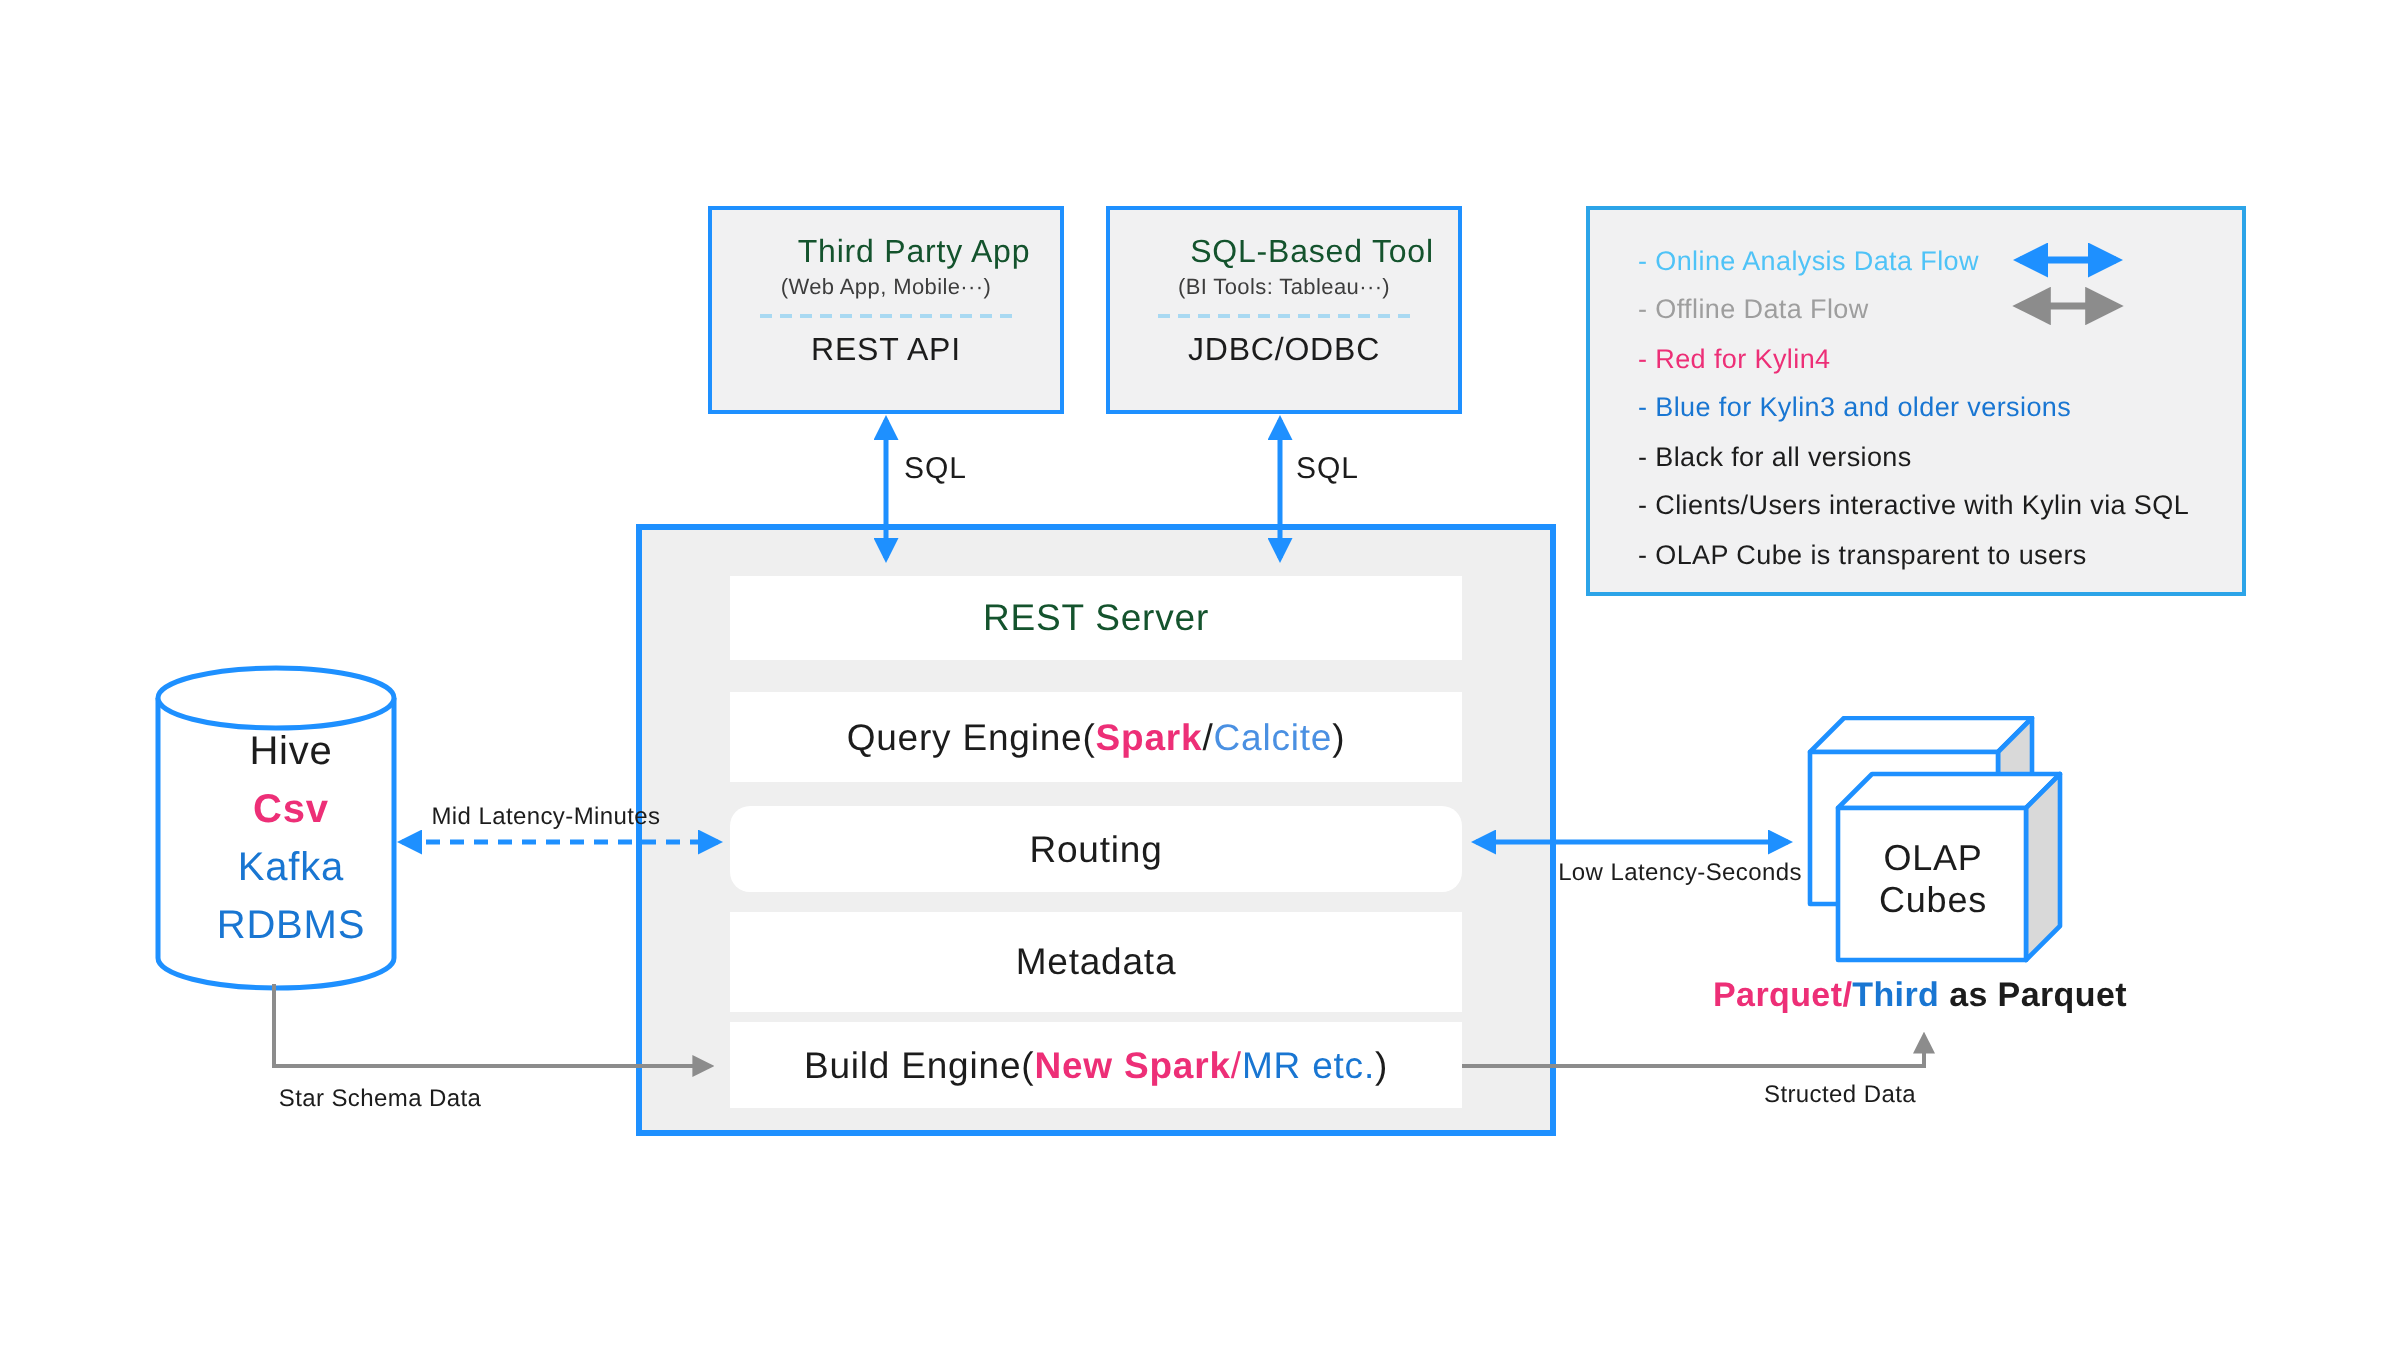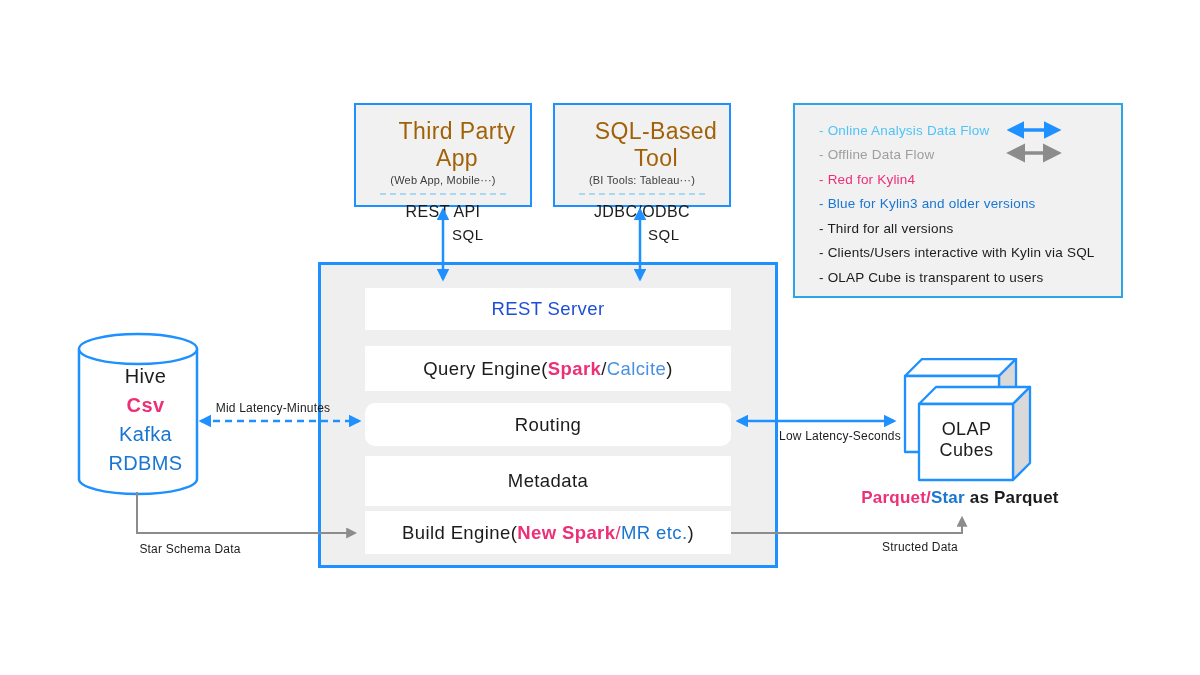--- a/index.html
+++ b/index.html
@@ -6,21 +6,21 @@
   .canvas{
     position:relative;width:1200px;height:675px;background:#ffffff;overflow:hidden;
     font-family:"Liberation Sans","DejaVu Sans",sans-serif;color:#1c1c1c;
   }
   .abs{position:absolute;}
   
   .client-box{
     position:absolute;width:178px;height:104px;box-sizing:border-box;
     background:#f1f1f2;border:2px solid #1e90ff;text-align:center;
   }
-  .client-box .title{margin-top:13px;font-size:23px;letter-spacing:.4px;color:#a16207;padding-left:28px;}
+  .client-box .title{margin-top:13px;font-size:16px;letter-spacing:.4px;color:#14532d;padding-left:28px;}
   .client-box .subtitle{margin-top:2px;font-size:11px;letter-spacing:.2px;color:#3d3d3d;}
   .client-box .divider{width:126px;margin:7px auto 0;border-top:2px dashed #a9d9f2;}
   .client-box .proto{margin-top:8px;font-size:16px;letter-spacing:.4px;color:#1c1c1c;}
   
   .legend{
     position:absolute;left:793px;top:103px;width:330px;height:195px;box-sizing:border-box;
     background:#f1f1f2;border:2px solid #2ca4e8;
   }
   .legend-row{position:absolute;left:24px;font-size:13.5px;letter-spacing:.2px;white-space:nowrap;}
   
@@ -63,29 +63,29 @@
     <div class="subtitle">(BI Tools: Tableau···)</div>
     <div class="divider"></div>
     <div class="proto">JDBC/ODBC</div>
   </div>
 
   <div class="legend">
     <div class="legend-row" style="top: 18px; color: rgb(79, 195, 247);">- Online Analysis Data Flow</div>
     <div class="legend-row" style="top: 42px; color: rgb(158, 158, 158);">- Offline Data Flow</div>
     <div class="legend-row" style="top: 67px; color: rgb(237, 47, 119);">- Red for Kylin4</div>
     <div class="legend-row" style="top: 91px; color: rgb(25, 118, 210);">- Blue for Kylin3 and older versions</div>
-    <div class="legend-row" style="top: 116px; color: rgb(28, 28, 28);">- Third for all versions</div>
+    <div class="legend-row" style="top: 116px; color: rgb(28, 28, 28);">- Black for all versions</div>
     <div class="legend-row" style="top: 140px; color: rgb(28, 28, 28);">- Clients/Users interactive with Kylin via SQL</div>
     <div class="legend-row" style="top: 165px; color: rgb(28, 28, 28);">- OLAP Cube is transparent to users</div>
   </div>
 
   <div class="kylin-box"></div>
 
   <div class="stack-row" style="top:288px;height:42px;">
-      <span><span style="color: #1d4ed8;">REST Server</span></span>
+      <span><span style="color: #14532d;">REST Server</span></span>
     </div>
   <div class="stack-row" style="top:346px;height:45px;">
       <span><span style="color: rgb(28, 28, 28);">Query Engine(</span><span style="color: rgb(237, 47, 119); font-weight: 700;">Spark</span><span style="color: rgb(28, 28, 28);">/</span><span style="color: rgb(74, 144, 226);">Calcite</span><span style="color: rgb(28, 28, 28);">)</span></span>
     </div>
   <div class="stack-row" style="top:403px;height:43px;border-radius:10px;">
       <span><span style="color: rgb(28, 28, 28);">Routing</span></span>
     </div>
   <div class="stack-row" style="top:456px;height:50px;">
       <span><span style="color: rgb(28, 28, 28);">Metadata</span></span>
     </div>
@@ -111,21 +111,21 @@
     <g transform="translate(24,29)" stroke="#1e90ff" stroke-width="2.3" stroke-linejoin="round">
       <polygon points="0,17 17,0 111,0 94,17" fill="#ffffff"></polygon>
       <polygon points="94,17 111,0 111,76 94,93" fill="#d9d9d9"></polygon>
       <polygon points="0,17 94,17 94,93 0,93" fill="#ffffff"></polygon>
     </g>
   </svg>
   <div class="cube-label">
       <div>OLAP</div>
       <div>Cubes</div>
     </div>
-  <div class="storage-line"><span style="color: rgb(237, 47, 119);">Parquet</span><span style="color: rgb(237, 47, 119);">/</span><span style="color: rgb(25, 118, 210);">Star</span><span style="color: rgb(28, 28, 28); font-weight: 700;"> as Parquet</span></div>
+  <div class="storage-line"><span style="color: rgb(237, 47, 119);">Parquet</span><span style="color: rgb(237, 47, 119);">/</span><span style="color: rgb(25, 118, 210);">Third</span><span style="color: rgb(28, 28, 28); font-weight: 700;"> as Parquet</span></div>
 
   <svg class="overlay" width="1200" height="675" viewBox="0 0 1200 675">
     <defs>
       <marker id="mb" viewBox="0 0 10 10" refX="8" refY="5" markerWidth="5" markerHeight="5" orient="auto-start-reverse">
         <path d="M0,0 L10,5 L0,10 z" fill="#1e90ff"></path>
       </marker>
       <marker id="mg" viewBox="0 0 10 10" refX="8" refY="5" markerWidth="5.5" markerHeight="5.5" orient="auto-start-reverse">
         <path d="M0,0 L10,5 L0,10 z" fill="#8c8c8c"></path>
       </marker>
     </defs>

